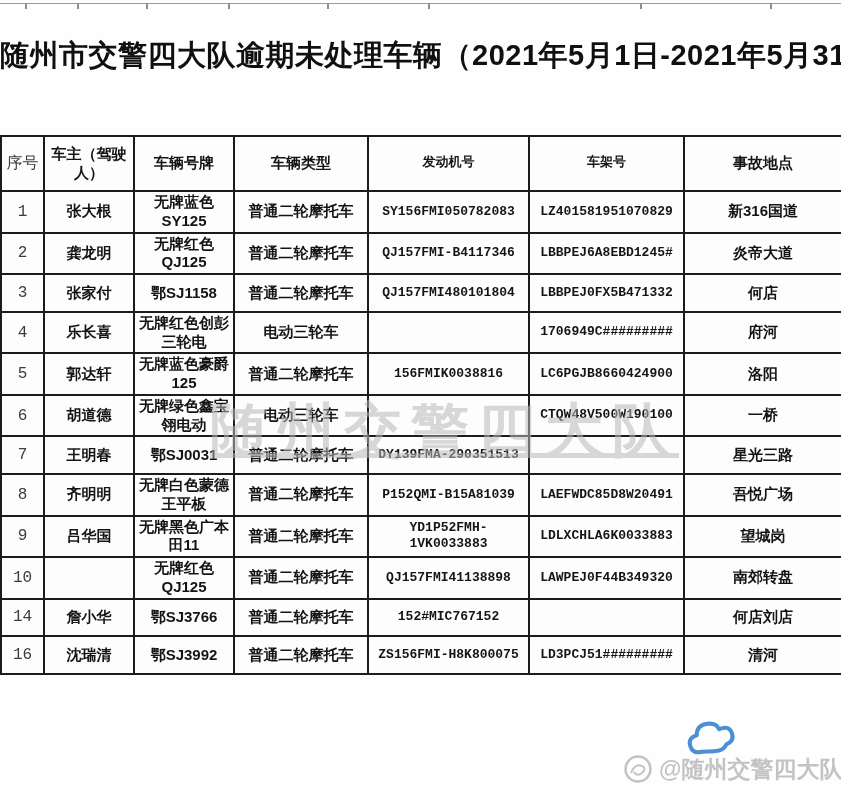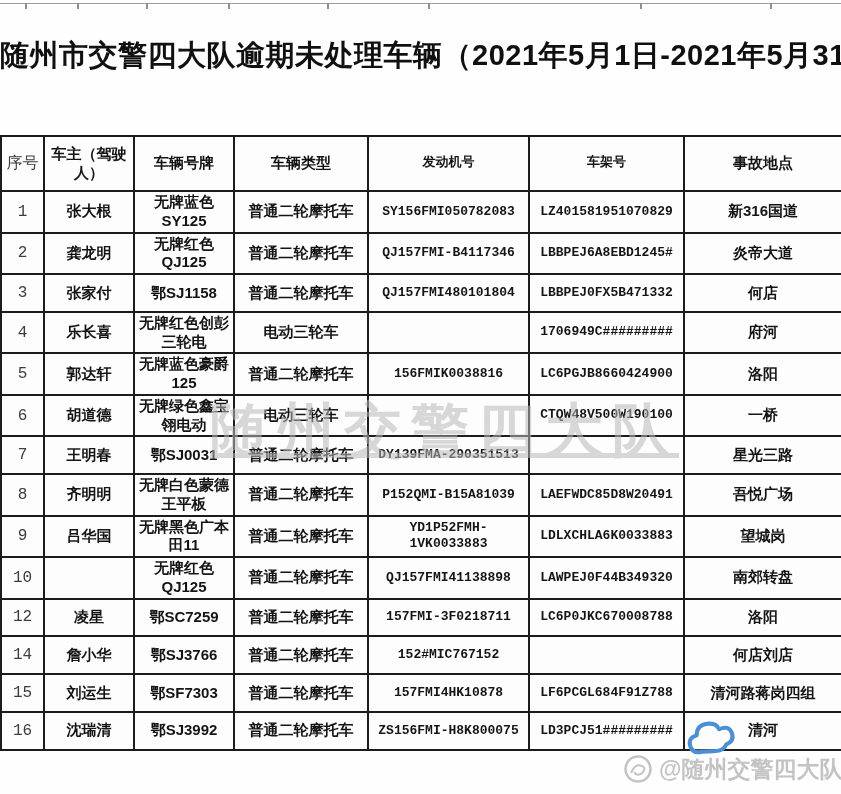--- a/index.html
+++ b/index.html
@@ -166,45 +166,27 @@
         <tr>
           <td class="col0">10</td>
           <td class="col1"></td>
           <td class="col2">无牌红色QJ125</td>
           <td class="col3">普通二轮摩托车</td>
           <td class="col4">QJ157FMI41138898</td>
           <td class="col5">LAWPEJ0F44B349320</td>
           <td class="col6">南郊转盘</td>
         </tr>
         <tr>
-          <td class="col0">12</td>
-          <td class="col1">凌星</td>
-          <td class="col2">鄂SC7259</td>
-          <td class="col3">普通二轮摩托车</td>
-          <td class="col4">157FMI-3F0218711</td>
-          <td class="col5">LC6P0JKC670008788</td>
-          <td class="col6">洛阳</td>
-        </tr>
-        <tr>
           <td class="col0">14</td>
           <td class="col1">詹小华</td>
           <td class="col2">鄂SJ3766</td>
           <td class="col3">普通二轮摩托车</td>
           <td class="col4">152#MIC767152</td>
           <td class="col5"></td>
           <td class="col6">何店刘店</td>
-        </tr>
-        <tr>
-          <td class="col0">15</td>
-          <td class="col1">刘运生</td>
-          <td class="col2">鄂SF7303</td>
-          <td class="col3">普通二轮摩托车</td>
-          <td class="col4">157FMI4HK10878</td>
-          <td class="col5">LF6PCGL684F91Z788</td>
-          <td class="col6">清河路蒋岗四组</td>
         </tr>
         <tr>
           <td class="col0">16</td>
           <td class="col1">沈瑞清</td>
           <td class="col2">鄂SJ3992</td>
           <td class="col3">普通二轮摩托车</td>
           <td class="col4">ZS156FMI-H8K800075</td>
           <td class="col5">LD3PCJ51#########</td>
           <td class="col6">清河</td>
         </tr>

